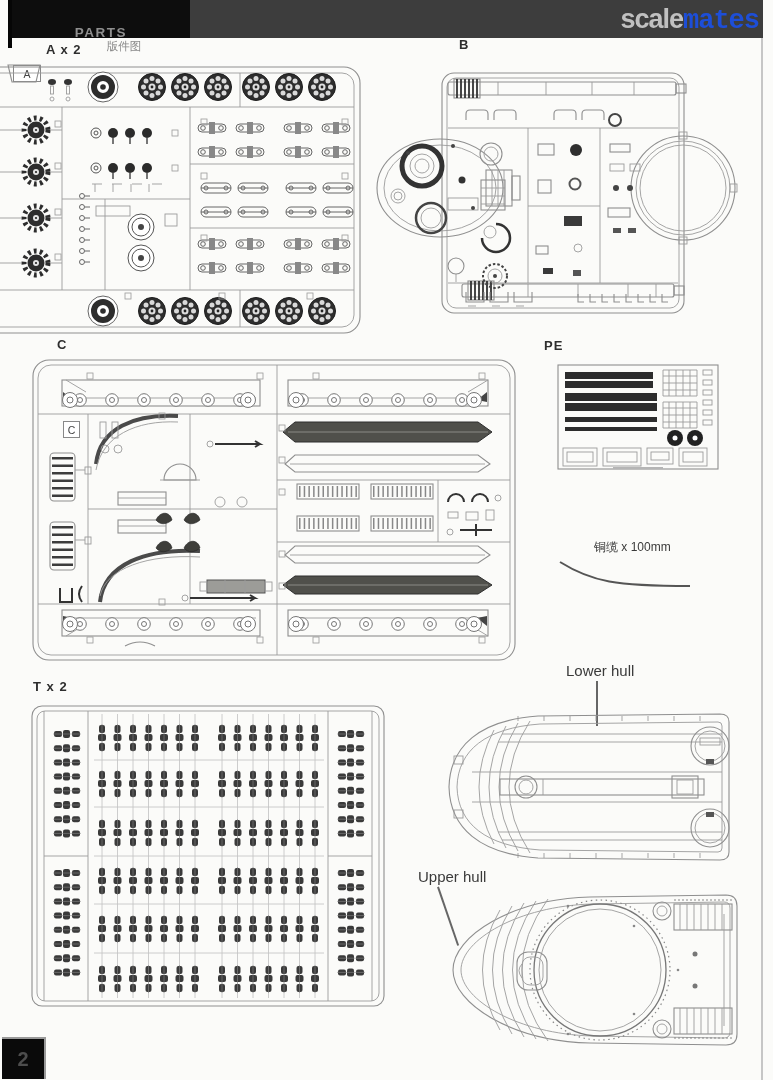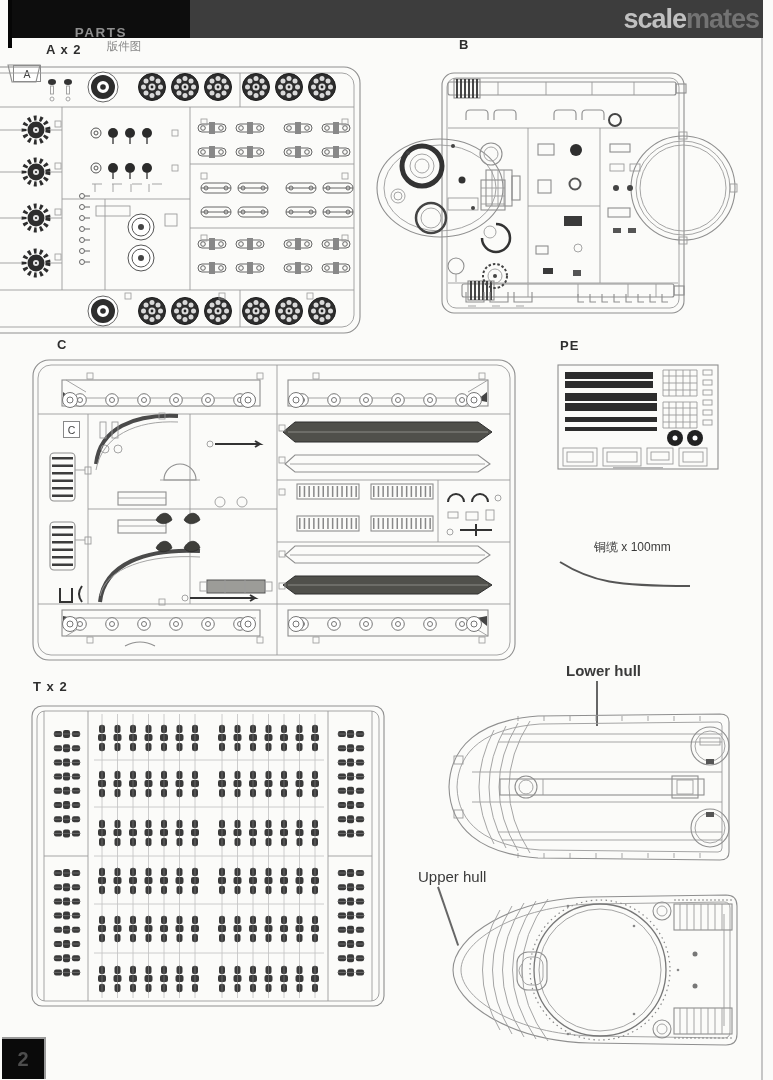--- a/index.html
+++ b/index.html
@@ -6,21 +6,21 @@
   .page{position:relative;width:773px;height:1080px;background:#fbfbf9;overflow:hidden;
         font-family:"Liberation Sans",sans-serif;}
   
   .hdr-bar{position:absolute;left:8px;top:0;width:755px;height:38px;background:#3d3d3d;}
   .edge-mark{position:absolute;left:8px;top:0;width:4px;height:48px;background:#060606;}
   .parts-box{position:absolute;left:12px;top:0;width:178px;height:38px;background:#0d0d0d;
              display:flex;flex-direction:column;align-items:center;justify-content:center;gap:1px;}
   .parts-title{font-size:13.5px;font-weight:bold;color:#8f8f8f;letter-spacing:1.5px;line-height:1;margin-top:40px;}
   .parts-sub{font-size:11.5px;color:#8a8a8a;line-height:1;padding-left:46px;}
   .watermark{position:absolute;right:14px;top:1px;font-size:27px;font-weight:bold;letter-spacing:-1px;line-height:36px;}
-  .wm-scale{color:#c0c0c0;margin-top:38px;} .wm-mates{color:#737373;}
+  .wm-scale{color:#c0c0c0;margin-top:38px;} .wm-mates{color:#1d4ed8;font-family:Liberation Mono, monospace;}
   
   .sprue-label{position:absolute;font-size:13px;font-weight:bold;color:#2e2e2e;letter-spacing:1px;}
   .ann-label{position:absolute;font-size:15px;color:#3a3a3a;}
   .tagbox{position:absolute;border:1px solid #888;color:#444;font-size:10.5px;
           display:flex;align-items:center;justify-content:center;background:#fff;}
   .leader-v{position:absolute;width:1.5px;background:#666;}
   .leader-r{position:absolute;width:1.5px;background:#666;transform-origin:top center;transform:rotate(-19deg);}
   .scan-line{position:absolute;left:761px;top:38px;width:2px;height:1042px;background:#c6c6c6;}
   .page-num{position:absolute;left:2px;top:1037px;width:42px;height:40px;background:#0a0a0a;
             border-top:2px solid #9a9a9a;border-right:2px solid #9a9a9a;
@@ -126,27 +126,27 @@
   <div class="edge-mark"></div>
   <div class="parts-box">
     <div class="parts-title">PARTS</div>
     <div class="parts-sub">版件图</div>
   </div>
   <div class="watermark"><span class="wm-scale">scale</span><span class="wm-mates">mates</span></div>
 
   <div class="sprue-label" style="left:46px;top:42px;">A x 2</div>
   <div class="sprue-label" style="left:459px;top:37px;">B</div>
   <div class="sprue-label" style="left:57px;top:337px;">C</div>
-  <div class="sprue-label" style="left:560px;top:338px;">PE</div>
+  <div class="sprue-label" style="left:544px;top:338px;">PE</div>
   <div class="sprue-label" style="left:33px;top:679px;">T x 2</div>
   <div class="tagbox" style="left:13px;top:65px;width:26px;height:15px;">A</div>
   <div class="tagbox" style="left:63px;top:421px;width:15px;height:15px;">C</div>
 
   <div class="ann-label" style="left:594px;top:539px;font-size:12px;">铜缆 x 100mm</div>
-  <div class="ann-label" style="left:566px;top:662px;font-weight:bold;">Lower hull</div>
+  <div class="ann-label" style="left:566px;top:662px;">Lower hull</div>
   <div class="ann-label" style="left:418px;top:868px;">Upper hull</div>
   <div class="leader-v" style="left:596px;top:681px;height:45px;"></div>
   <div class="leader-r" style="left:437px;top:887px;height:62px;"></div>
 
   <svg style="left:0;top:56px;" width="378" height="277" viewBox="0 0 378 277">
     <rect class="ln" x="-18" y="11" width="378" height="266" rx="16"></rect>
     <rect class="ln2" x="-12" y="17" width="366" height="254" rx="12"></rect>
     <path class="ln2" d="M-12,51 H354 M-12,234 H354 M62,51 V234 M190,51 V234 M240,17 V51 M240,234 V271 M190,108 H354 M190,172 H354 M62,143 H190 M105,143 V234 M-12,74 H21 M51,74 H62 M-12,116 H21 M51,116 H62 M-12,162 H21 M51,162 H62 M-12,207 H21 M51,207 H62"></path>
     <path class="ln" d="M8,9 L40,9 L36,26 L12,26 Z"></path>
     <ellipse cx="52" cy="26" rx="4" ry="3" fill="#333"></ellipse>

